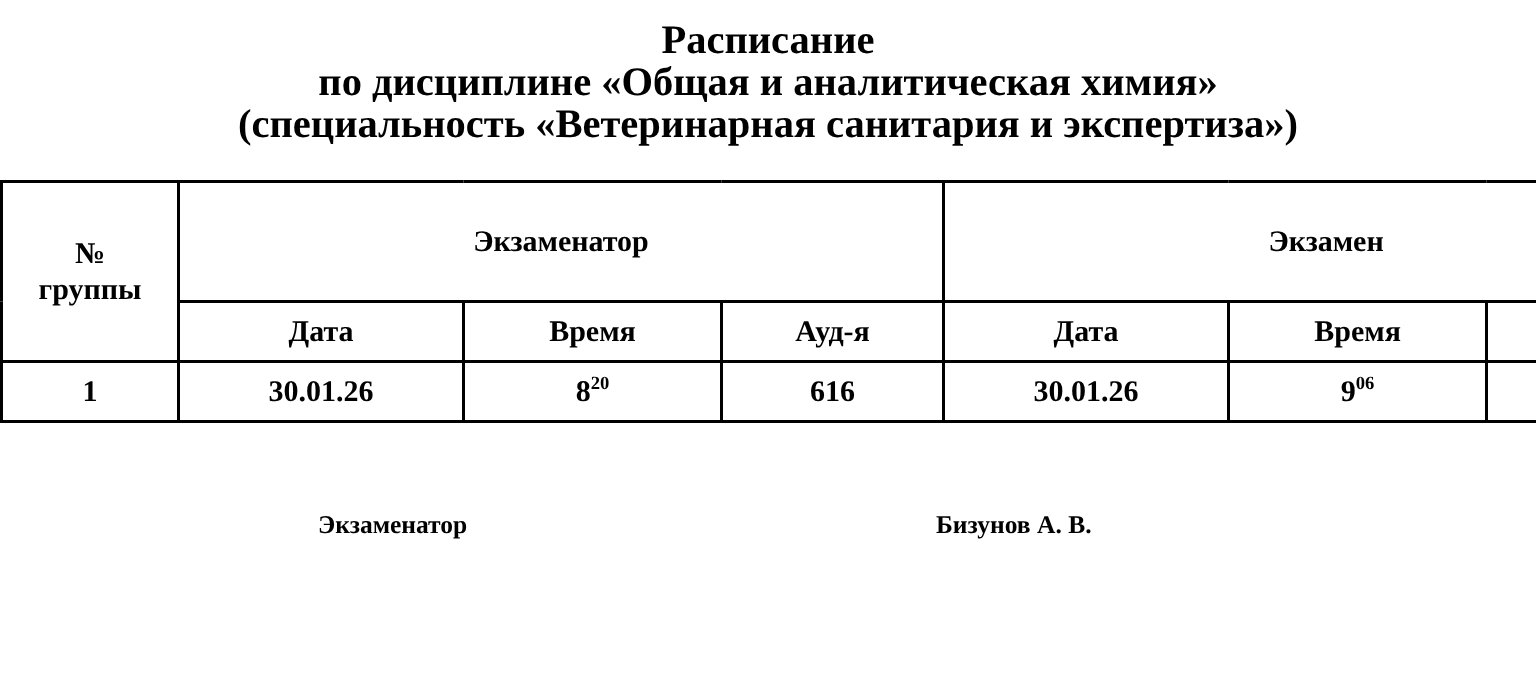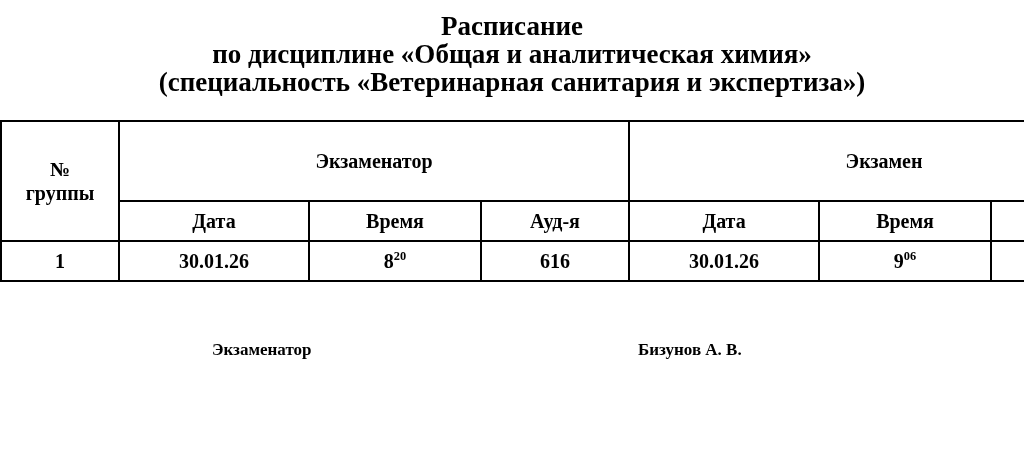--- a/index.html
+++ b/index.html
@@ -77,21 +77,21 @@
     font-size: 17px;
     height: 40px;
   }
   .footer .exam-label {
     position: absolute;
     left: 212px;
     top: 0;
   }
   .footer .exam-name {
     position: absolute;
-    left: 638px;
+    left: 624px;
     top: 0;
   }
 </style>
 </head>
 <body>
 
 <div class="page">
 
   <div class="title-block">
     <span class="title-line">Расписание</span>

